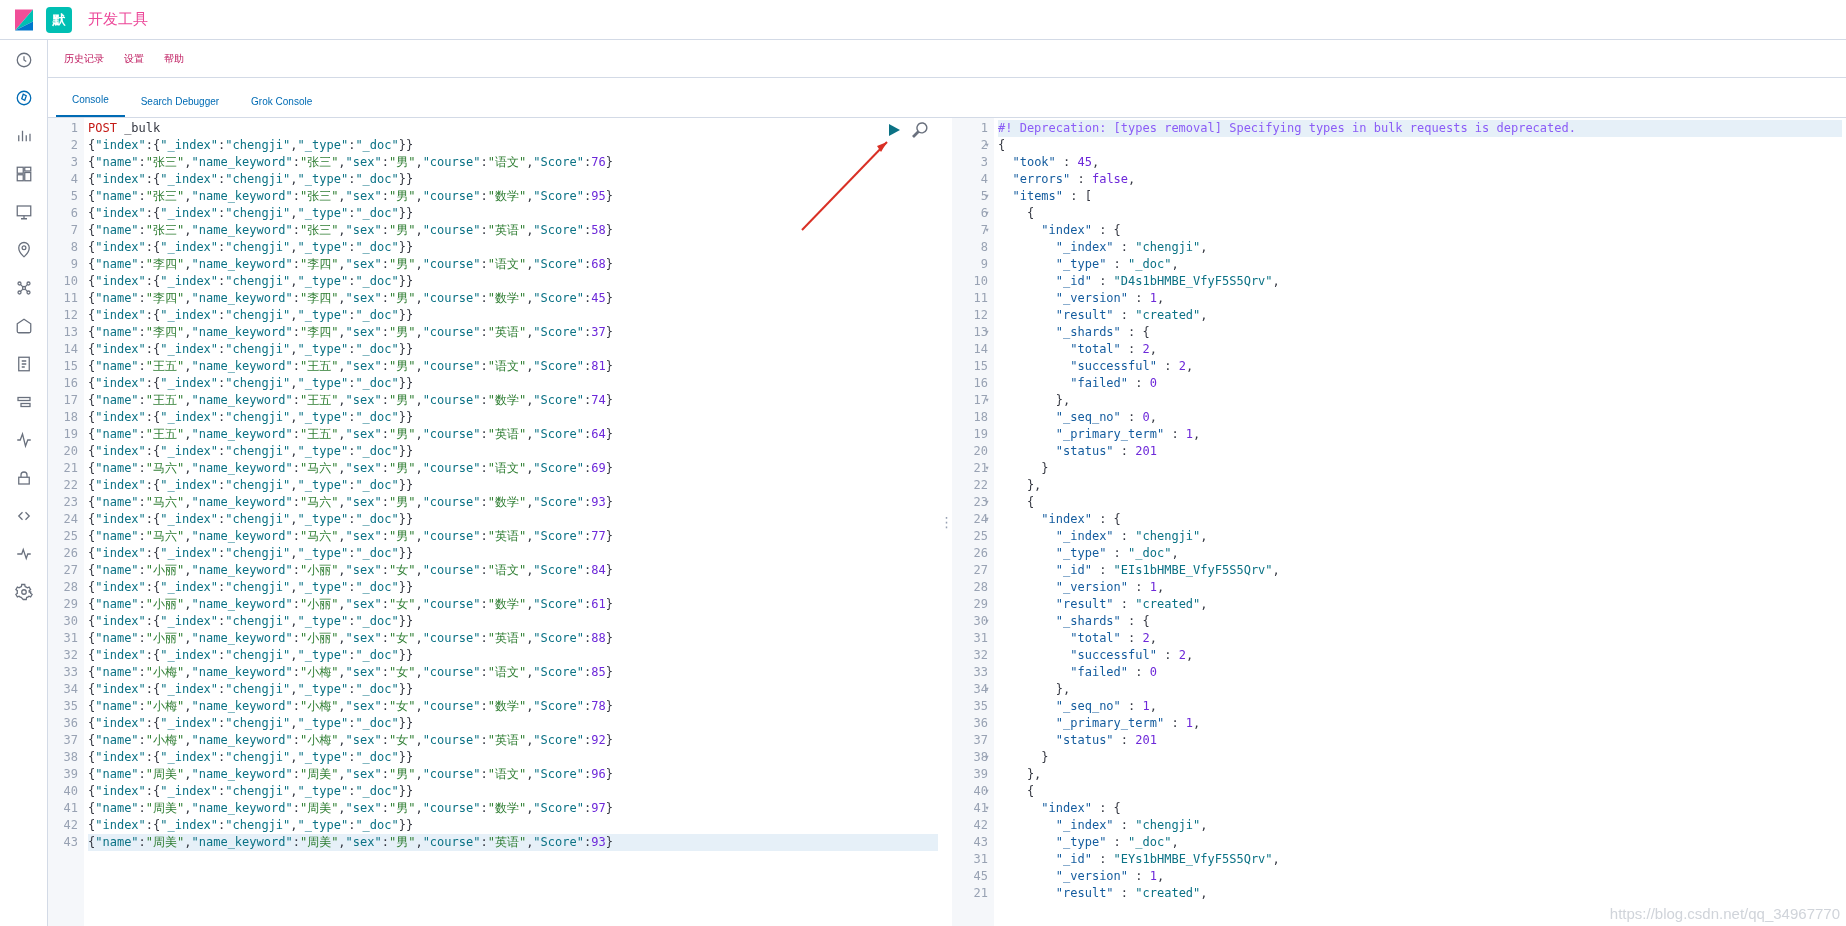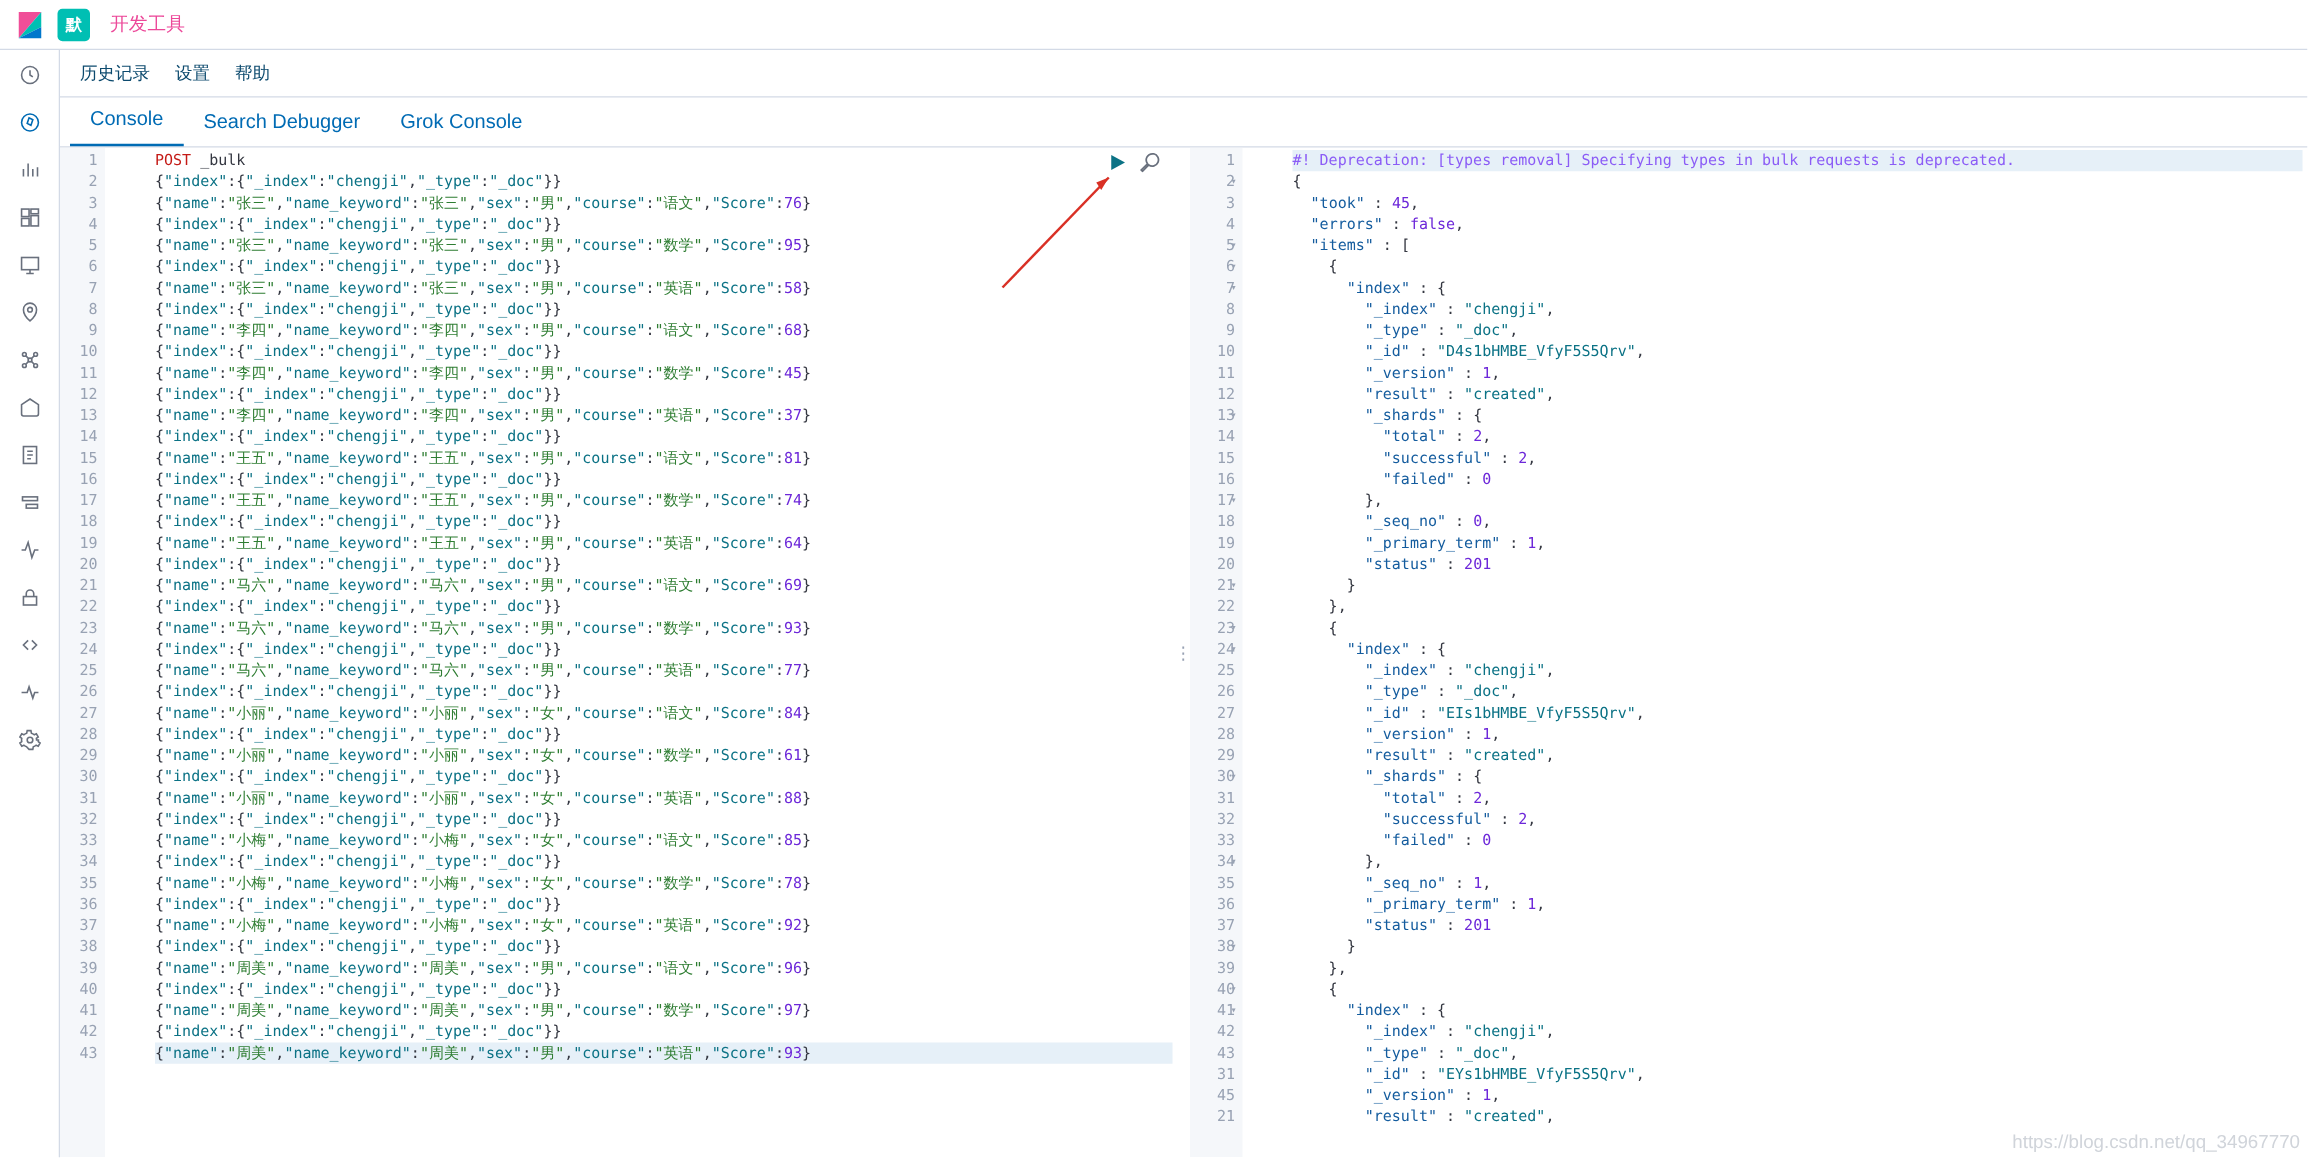--- a/index.html
+++ b/index.html
@@ -7,32 +7,32 @@
 .topbar { height:40px; border-bottom:1px solid #d3dae6; display:flex; align-items:center; padding:0 12px; }
 .logo { width:24px; height:24px; margin-right:10px; }
 .current-app { width:26px; height:26px; background:#00bfb3; border-radius:4px; display:flex; align-items:center; justify-content:center; margin-right:16px; }
 .app-title { font-size:15px; color:#ec4899; }
 .main { display:flex; height:calc(100% - 40px); }
 .sidebar { width:48px; border-right:1px solid #d3dae6; display:flex; flex-direction:column; align-items:center; padding-top:10px; gap:18px; }
 .side-ico { width:20px; height:20px; color:#69707d; display:flex; align-items:center; justify-content:center; cursor:pointer; }
 .side-ico.active { color:#006bb4; }
 .content { flex:1; display:flex; flex-direction:column; }
 .secondbar { height:38px; border-bottom:1px solid #d3dae6; display:flex; align-items:center; padding:0 16px; gap:20px; }
-.secondbar a { color:#0c4a6e; font-size:14px; text-decoration:none; cursor:pointer; }
+.secondbar a { color:#be185d; font-size:10px; text-decoration:none; cursor:pointer; }
 .tabsbar { height:40px; display:flex; align-items:flex-end; padding:0 8px; border-bottom:1px solid #d3dae6; }
-.tab { padding:10px 16px; font-size:16px; color:#006bb4; cursor:pointer;margin-top:18px; }
+.tab { padding:10px 16px; font-size:10px; color:#006bb4; cursor:pointer;margin-top:18px; }
 .tab.active { border-bottom:2px solid #006bb4; }
 .panes { flex:1; display:flex; overflow:hidden; position:relative; }
 .pane { flex:1; display:flex; overflow:auto; font-family:"Menlo","Consolas",monospace; font-size:12px; position:relative; }
 .pane.left { border-right:none; }
 .divider { width:10px; display:flex; align-items:center; justify-content:center; cursor:col-resize; }
 .dot-grip { font-size:14px; color:#98a2b3; letter-spacing:1px; }
 .gutter { width:36px; background:#f5f7fa; text-align:right; color:#98a2b3; padding:2px 6px 2px 2px; user-select:none; }
 .gutter.r { width:42px; }
-.code { flex:1; padding:2px 4px; white-space:pre; color:#343741;margin-left:36px; }
+.code { flex:1; padding:2px 4px; white-space:pre; color:#343741; }
 .ln { height:17px; line-height:17px; }
 .hl { background:#e6f0f8; }
 .actions { position:absolute; top:4px; right:14px; display:flex; gap:10px; }
 .act { width:16px; height:16px; cursor:pointer; }
 .arrow-anno { position:absolute; pointer-events:none; }
 
 .kw { color:#c41a16; }               
 .str { color:#0b7285; }              
 .cn { color:#2e7d32; }               
 .num { color:#6d28d9; }

